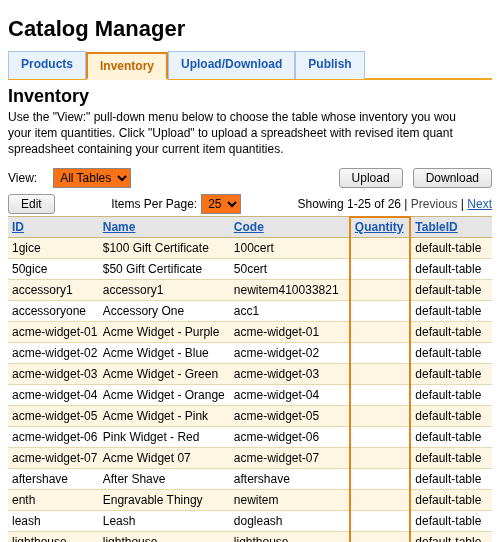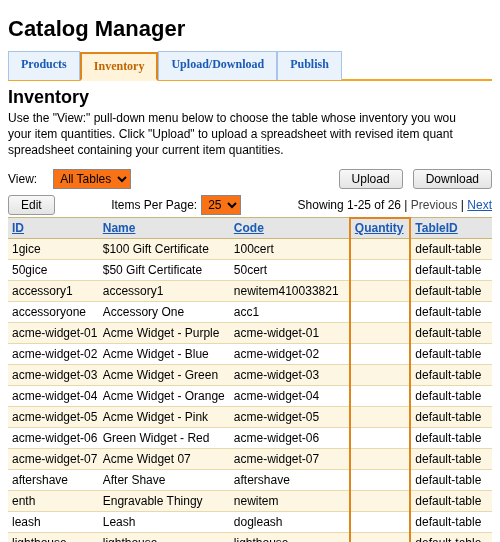--- a/index.html
+++ b/index.html
@@ -29,21 +29,20 @@
     border: 1px solid #a9c3e9;
     border-bottom: none;
     background: #eaf2fc;
     color: #1a5ab5;
     font-weight: bold;
     font-size: 12px;
     margin-right: 0;
     cursor: pointer;
     position: relative;
     top: 1px;
-    font-family: Liberation Serif, serif;
   }
   .tab.active {
     background: #fff3d9;
     border: 2px solid #e0851a;
     border-bottom: 2px solid #fff3d9;
     color: #c06500;
     top: 2px;
     z-index: 2;
   }
   .section-title {
@@ -265,21 +264,21 @@
           </tr>
           <tr>
             <td class="body-cell">acme-widget-05</td>
             <td class="body-cell">Acme Widget - Pink</td>
             <td class="body-cell">acme-widget-05</td>
             <td class="body-cell"></td>
             <td class="body-cell">default-table</td>
           </tr>
           <tr>
             <td class="body-cell">acme-widget-06</td>
-            <td class="body-cell">Green Widget - Red</td>
+            <td class="body-cell">Pink Widget - Red</td>
             <td class="body-cell">acme-widget-06</td>
             <td class="body-cell"></td>
             <td class="body-cell">default-table</td>
           </tr>
           <tr>
             <td class="body-cell">acme-widget-07</td>
             <td class="body-cell">Acme Widget 07</td>
             <td class="body-cell">acme-widget-07</td>
             <td class="body-cell"></td>
             <td class="body-cell">default-table</td>

